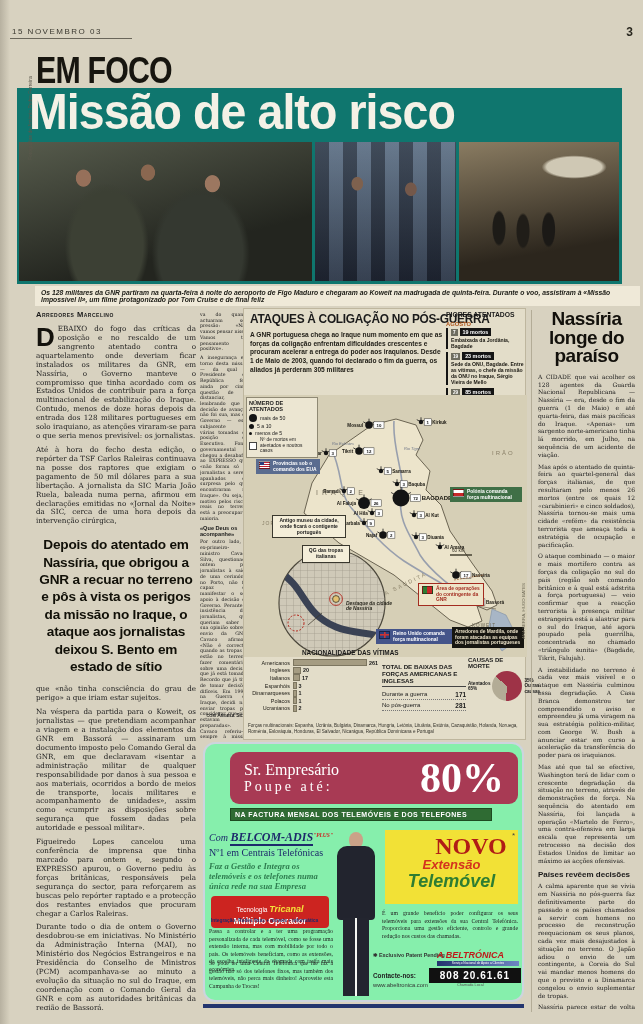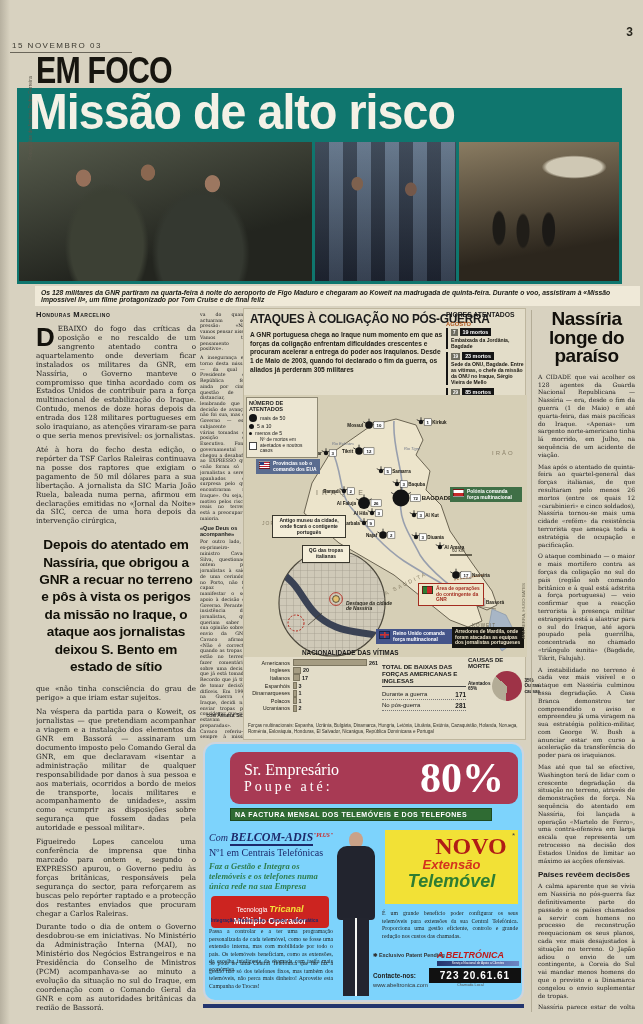--- a/index.html
+++ b/index.html
@@ -2,21 +2,21 @@
 <html><head>
 <meta charset="utf-8">
 <style>
   html,body{margin:0;padding:0;background:#9a958a;}
   #page{position:relative;width:643px;height:1024px;background:#d8d2c0;overflow:hidden;
         font-family:"Liberation Sans",sans-serif;color:#1a1a1a;}
   #page::before{content:"";position:absolute;left:0;top:0;width:10px;height:100%;
         background:linear-gradient(90deg,#b7b1a0,#d8d2c0);}
   .abs{position:absolute;}
   
-  .date{left:10px;top:41px;font-size:8px;letter-spacing:1.5px;color:#3a382f;border-bottom:1px solid #6a665a;padding:0 30px 2px 2px;}
+  .date{left:10px;top:27px;font-size:8px;letter-spacing:1.5px;color:#3a382f;border-bottom:1px solid #6a665a;padding:0 30px 2px 2px;}
   .pagenum{right:10px;top:25px;font-size:12px;font-weight:bold;color:#2a281f;}
   .emfoco{left:36px;top:50px;font-size:37px;font-weight:800;letter-spacing:-1px;transform:scaleX(.82);transform-origin:left;color:#17150f;}
   .banner{left:17px;top:88px;width:605px;height:196px;background:#0f766e;}
   .headline{position:absolute;left:12px;top:-5px;font-size:50px;font-weight:800;color:#f4f1e6;
             letter-spacing:-1px;transform:scaleX(.93);transform-origin:left;white-space:nowrap;}
   .photos{position:absolute;left:2px;top:54px;display:flex;gap:3px;}
   .photo{height:139px;position:relative;overflow:hidden;}
   .photo1{width:293px;background:
      radial-gradient(16px 18px at 22% 26%,#96705a 0 45%,transparent 50%),
      radial-gradient(15px 17px at 44% 22%,#8a6750 0 45%,transparent 50%),
@@ -103,21 +103,21 @@
   .pie-wrap{display:flex;align-items:center;gap:2px;}
   .pie{width:30px;height:30px;border-radius:50%;flex:none;}
   .pie-lab{font-size:4.6px;font-weight:bold;line-height:1.1;}
   .footnote{position:absolute;left:4px;top:414px;width:276px;font-size:4.6px;line-height:1.25;color:#33312a;}
   
   .nass{left:531px;top:310px;width:104px;height:702px;border-left:1px solid #b3ac97;padding-left:6px;box-sizing:border-box;overflow:hidden;}
   .nass-title{font-size:19px;line-height:.98;font-weight:800;letter-spacing:-.5px;margin-bottom:7px;color:#12100b;text-align:center;}
   .nass p{font-family:"DejaVu Serif",serif;font-size:6px;line-height:1.3;text-align:justify;margin:0 0 4px 0;}
   .nass .subhead{font-family:"Liberation Sans",sans-serif;font-size:8px;font-weight:800;margin:6px 0 3px 0;}
   
-  .ad{left:203px;top:742px;width:321px;height:260px;background:#7dd3fc;border:2px solid #cdd4de;border-radius:12px;box-sizing:border-box;}
+  .ad{left:203px;top:742px;width:321px;height:260px;background:#86efac;border:2px solid #cdd4de;border-radius:12px;box-sizing:border-box;}
   .ad-rule{left:203px;top:1004px;width:321px;height:4px;background:#23356e;}
   .ad-crimson{position:absolute;left:25px;top:8px;width:288px;height:52px;background:#a83a54;border-radius:9px;
               display:flex;align-items:center;justify-content:space-between;padding:0 14px;box-sizing:border-box;}
   .ad-cr-left{font-family:"Liberation Serif",serif;color:#fff;}
   .ad-cr-l1{font-size:16px;}
   .ad-cr-l2{font-size:14px;letter-spacing:3px;}
   .ad-pct{font-size:42px;font-weight:800;color:#fff;font-family:"Liberation Serif",serif;}
   .ad-strip{position:absolute;left:25px;top:64px;width:262px;background:#2f6b33;color:#fff;font-size:7px;font-weight:bold;
             letter-spacing:.5px;padding:2px 4px;box-sizing:border-box;border:1px solid #1d4a21;}
   .ad-belcom{position:absolute;left:4px;top:86px;font-family:"Liberation Serif",serif;color:#1d2a6b;}
@@ -170,21 +170,21 @@
     <div class="photos">
       <div class="photo photo1"></div>
       <div class="photo photo2"></div>
       <div class="photo photo3"></div>
     </div>
   </div>
   <div class="abs photo-credit">Fotografias de António Pedro Ferreira</div>
   <div class="abs caption">Os 128 militares da GNR partiram na quarta-feira à noite do aeroporto de Figo Maduro e chegaram ao Koweit na madrugada de quinta-feira. Durante o voo, assistiram à «Missão Impossível II», um filme protagonizado por Tom Cruise e de final feliz</div>
 
   <div class="abs col1">
-    <div class="byline">Honduras Marcelino</div>
+    <div class="byline">Arredores Marcelino</div>
     <div>
         <p><span class="dropcap">D</span>EBAIXO do fogo das críticas da oposição e no rescaldo de um sangrento atentado contra o aquartelamento onde deveriam ficar instalados os militares da GNR, em Nassíria, o Governo manteve o compromisso que tinha acordado com os Estados Unidos de contribuir para a força multinacional de estabilização do Iraque. Contudo, menos de doze horas depois da entrada dos 128 militares portugueses em solo iraquiano, as atenções viraram-se para o que seria menos previsível: os jornalistas.</p>
         <p>Até à hora do fecho desta edição, o repórter da TSF Carlos Raleiras continuava na posse dos raptores que exigiam o pagamento de 50 mil dólares para a sua libertação. A jornalista da SIC Maria João Ruela, baleada numa perna, afirmou em declarações emitidas no «Jornal da Noite» da SIC, cerca de uma hora depois da intervenção cirúrgica,</p>
       </div>
     <div class="pullquote">Depois do atentado em Nassíria, que obrigou a GNR a recuar no terreno e pôs à vista os perigos da missão no Iraque, o ataque aos jornalistas deixou S. Bento em estado de sítio</div>
     <div>
         <p>que «não tinha consciência do grau de perigo» a que iriam estar sujeitos.</p>
         <p>Na véspera da partida para o Koweit, os jornalistas — que pretendiam acompanhar a viagem e a instalação dos elementos da GNR em Bassorá — assinaram um documento imposto pelo Comando Geral da GNR, em que declaravam «isentar a administração militar de qualquer responsabilidade por danos à sua pessoa e aos materiais, ocorridos a bordo de meios de transporte, locais militares e acompanhamento de unidades», assim como «cumprir as disposições sobre segurança que fossem dadas pela autoridade e pessoal militar».</p>
         <p>Figueiredo Lopes cancelou uma conferência de imprensa que tinha marcado para ontem e, segundo o EXPRESSO apurou, o Governo pediu às forças britânicas, responsáveis pela segurança do sector, para reforçarem as buscas pelo repórter raptado e a protecção dos restantes enviados que procuram chegar a Carlos Raleiras.</p>
         <p>Durante todo o dia de ontem o Governo desdobrou-se em iniciativas. No Ministério da Administração Interna (MAI), no Ministério dos Negócios Estrangeiros e na Presidência do Conselho de Ministros (PCM) acompanhava-se ao minuto a evolução da situação no sul do Iraque, em coordenação com o Comando Geral da GNR e com as autoridades britânicas da região de Bassorá.</p>
@@ -617,20 +617,20 @@
       <span class="star">*</span>
       <div class="novo-word">NOVO</div>
       <div class="novo-l1">Extensão</div>
       <div class="novo-l2">Telemóvel</div>
     </div>
 
     <div class="ad-body ad-right">É um grande benefício poder configurar os seus telemóveis para extensões da sua Central Telefónica. Proporciona uma gestão eficiente, controlo e grande redução nos custos das chamadas.</div>
     <div class="ad-excl">✱ Exclusivo Patent Pending</div>
     <div class="ad-brand">A BELTRÓNICA</div>
     <div class="ad-brand-strip">Serviço Nacional de Apoio a Clientes</div>
-    <div class="ad-phone">723 20.61.61</div>
+    <div class="ad-phone">808 20.61.61</div>
     <div class="ad-phone-note">Chamada Local</div>
     <div class="ad-contact">Contacte-nos:</div>
     <div class="ad-site">www.abeltronica.com</div>
   </div>
   <div class="abs ad-rule"></div>
 
 </div>
 
 </body></html>

